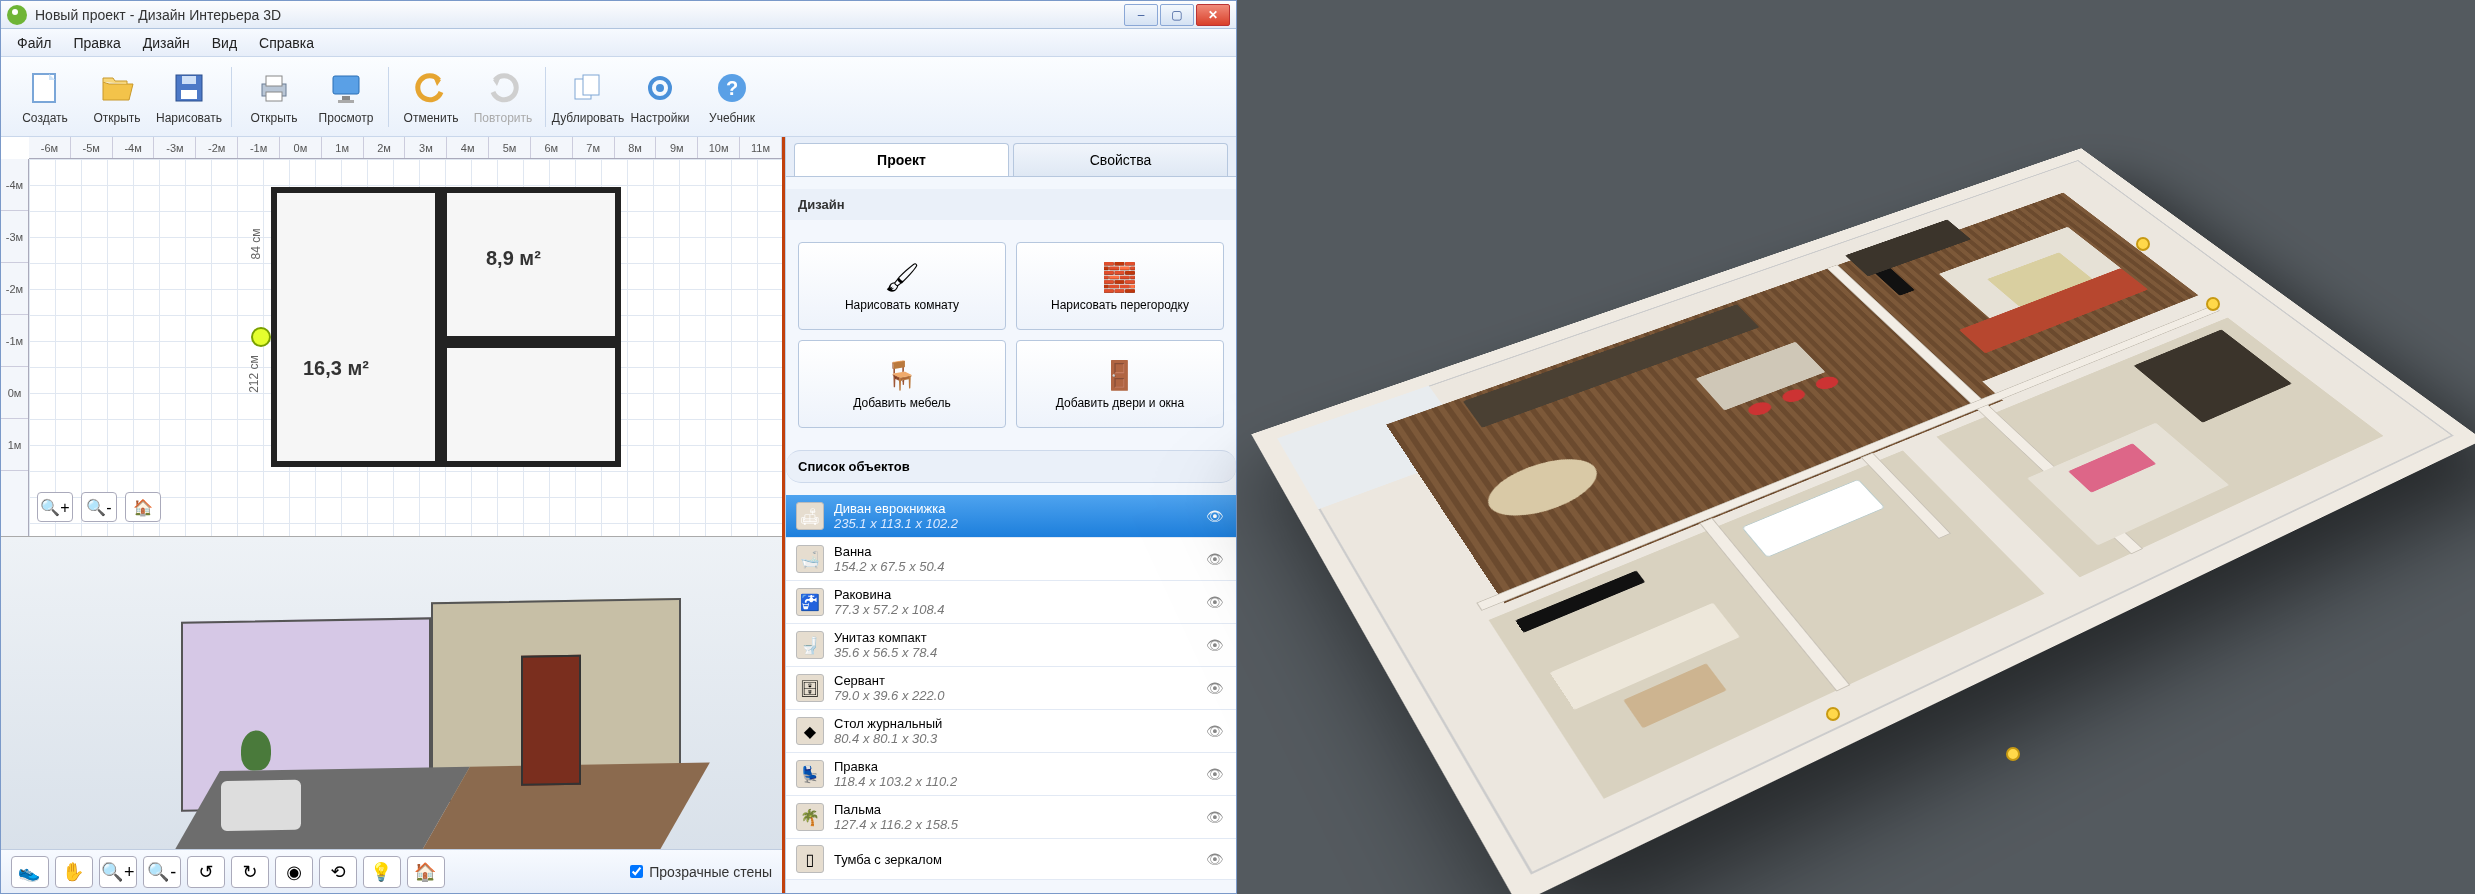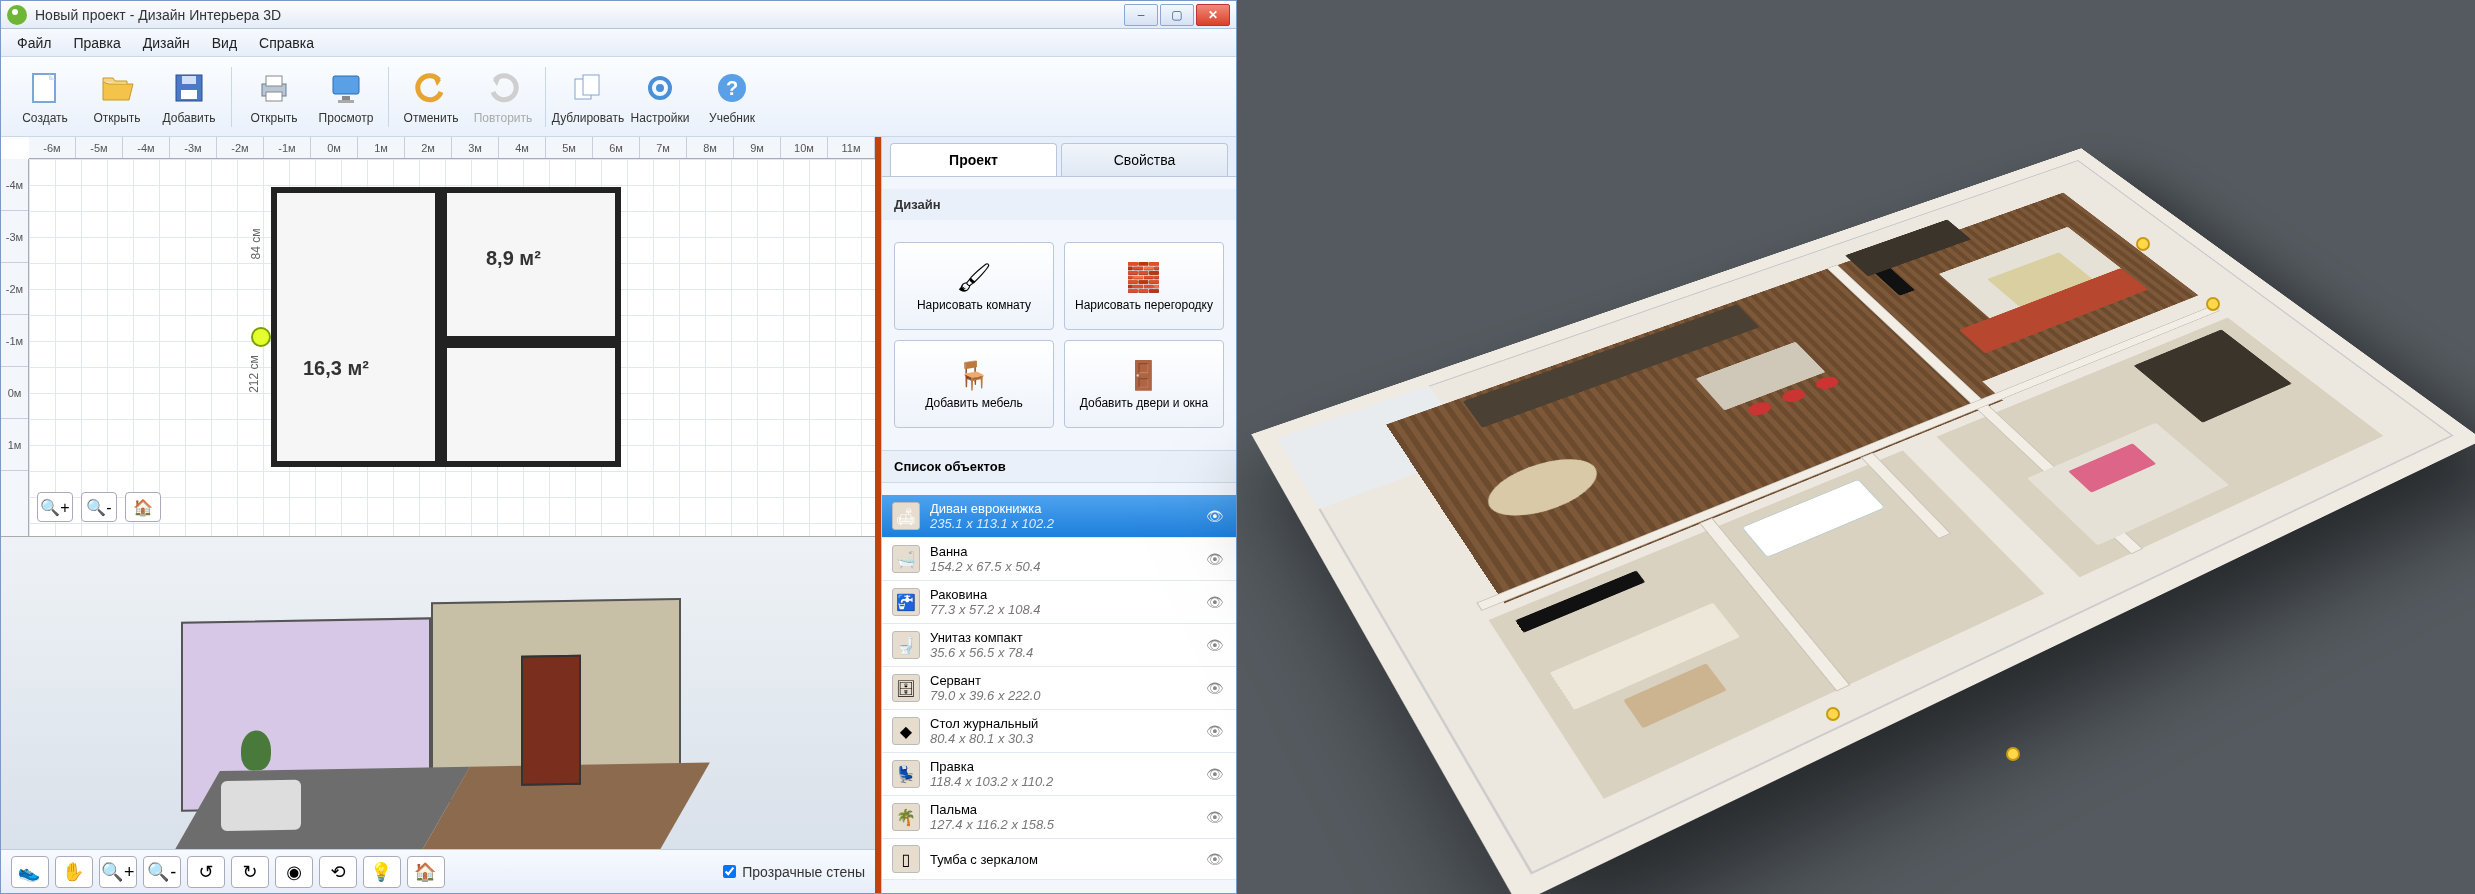--- a/index.html
+++ b/index.html
@@ -19,21 +19,21 @@
 .menubar { height: 28px; background: linear-gradient(#f7faff,#e7eef9); border-bottom: 1px solid #c9d7eb; display:flex; align-items:center; padding: 0 6px; gap: 2px; }
 .menu-item { padding: 4px 10px; font-size: 14px; color: #222; cursor:pointer; }
 
 .toolbar { height: 80px; background: linear-gradient(#fbfdff,#eaf1fb); border-bottom: 1px solid #c9d7eb; display:flex; align-items:center; padding: 4px 8px; }
 .tool-btn { width: 72px; display:flex; flex-direction:column; align-items:center; justify-content:center; gap:3px; font-size:12px; color:#333; cursor:pointer; padding:4px 0; }
 .tool-btn.disabled { color:#aaa; }
 .tool-icon { width:40px; height:40px; display:flex; align-items:center; justify-content:center; }
 .sep { width:1px; height:60px; background:#c9d7eb; margin:0 6px; }
 
 .main-area { flex:1; display:flex; }
-.left-panels { width: 880px; display:flex; flex-direction:column; border-right:6px solid #c2410c; }
+.left-panels { width: 784px; display:flex; flex-direction:column; border-right:3px solid #c2410c; }
 .plan2d { height: 400px; position:relative; background:#fff; border-bottom:1px solid #aaa; overflow:hidden; }
 .ruler-h { position:absolute; top:0; left:28px; right:0; height:22px; background:#f3f6fb; border-bottom:1px solid #aab; display:flex; font-size:11px; color:#555; }
 .ruler-h span { width:52px; border-right:1px solid #ccd; text-align:center; line-height:22px; }
 .ruler-v { position:absolute; top:22px; left:0; width:28px; bottom:0; background:#f3f6fb; border-right:1px solid #aab; display:flex; flex-direction:column; font-size:11px; color:#555; }
 .ruler-v span { height:52px; border-bottom:1px solid #ccd; display:flex; align-items:center; justify-content:center; }
 .grid { position:absolute; top:22px; left:28px; right:0; bottom:0;
   background-image: linear-gradient(#e0e7f1 1px, transparent 1px), linear-gradient(90deg,#e0e7f1 1px, transparent 1px);
   background-size: 26px 26px; background-color:#fff; }
 .floorplan { position:absolute; left:270px; top:50px; width:370px; height:300px; }
 .room { position:absolute; border:6px solid #222; background:#f6f6f6; }
@@ -63,21 +63,21 @@
 
 .sidebar { flex:1; display:flex; flex-direction:column; background:#f3f7fd; border-left:1px solid #c0cde0;gap:12px; }
 .tabs { height:40px; display:flex; background:#e7eef9; border-bottom:1px solid #b6c7de; padding:6px 8px 0; gap:4px; }
 .tab { flex:1; border:1px solid #b6c7de; border-bottom:none; background:linear-gradient(#f1f5fb,#dfe8f4); border-radius:4px 4px 0 0; display:flex; align-items:center; justify-content:center; font-size:14px; cursor:pointer;}
 .tab.active { background:#fff; font-weight:bold; }
 .section-label { padding:8px 12px; font-size:13px; font-weight:bold; color:#333; background:#eaf0f9; }
 .design-grid { display:grid; grid-template-columns:1fr 1fr; gap:10px; padding:10px 12px; }
 .design-btn { height:88px; border:1px solid #b6c7de; background:linear-gradient(#fff,#eef3fb); border-radius:4px; display:flex; flex-direction:column; align-items:center; justify-content:center; font-size:12px; text-align:center; cursor:pointer; gap:4px; }
 .design-btn .ico { font-size:28px; }
 
-.obj-header { padding:8px 12px; font-size:13px; font-weight:bold; background:#eaf0f9; border-top:1px solid #cdd9eb; border-bottom:1px solid #cdd9eb; }
+.obj-header { padding:8px 12px; font-size:13px; font-weight:bold; background:#eaf0f9; border-top:1px solid #cdd9eb; border-bottom:1px solid #cdd9eb;border-radius:15px; }
 .obj-list { flex:1; overflow:auto; }
 .obj-item { display:flex; align-items:center; padding:6px 10px; border-bottom:1px solid #e2e9f4; font-size:13px; cursor:pointer; gap:10px; background:#fff; }
 .obj-item.selected { background:linear-gradient(#4ea3ef,#1d7fdc); color:#fff; }
 .obj-item.selected .obj-dims { color:#dceaff; }
 .obj-thumb { width:28px; height:28px; background:#e6ddcf; border:1px solid #bbb; border-radius:3px; flex-shrink:0; display:flex; align-items:center; justify-content:center; font-size:16px; }
 .obj-text { display:flex; flex-direction:column; flex:1; }
 .obj-dims { font-size:13px; color:#777;font-style:italic; }
 .obj-eye { width:20px; font-size:14px; color:#888; }
 .obj-item.selected .obj-eye{ color:#fff; }
 
@@ -145,21 +145,21 @@
       <span>Открыть</span>
     </div>
     <div class="tool-btn">
       <div class="tool-icon">
           <svg width="36" height="36">
             <rect x="5" y="5" width="26" height="26" fill="#4d79c7" stroke="#2a4e8d"></rect>
             <rect x="10" y="20" width="16" height="9" fill="#fff"></rect>
             <rect x="11" y="6" width="14" height="8" fill="#cfe0f7"></rect>
           </svg>
         </div>
-      <span>Добавить</span>
+      <span>Нарисовать</span>
     </div>
     <div class="sep"></div>
     <div class="tool-btn">
       <div class="tool-icon">
           <svg width="36" height="36">
             <rect x="6" y="14" width="24" height="12" fill="#b9c6d6" stroke="#6b7d94"></rect>
             <rect x="10" y="6" width="16" height="10" fill="#fff" stroke="#888"></rect>
             <rect x="10" y="22" width="16" height="9" fill="#fff" stroke="#888"></rect>
           </svg>
         </div>

